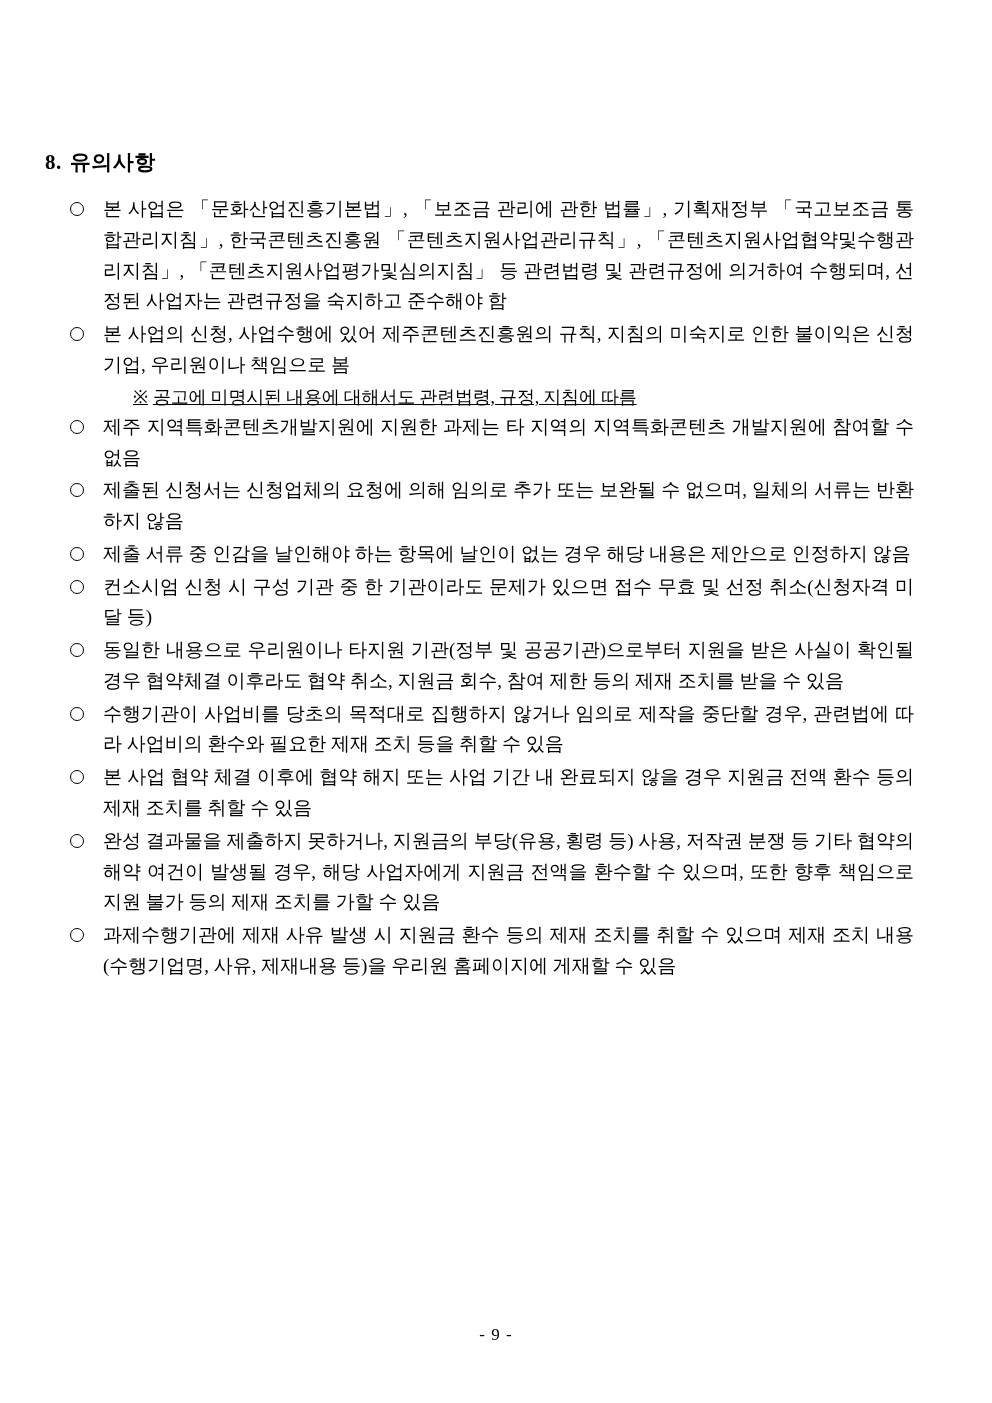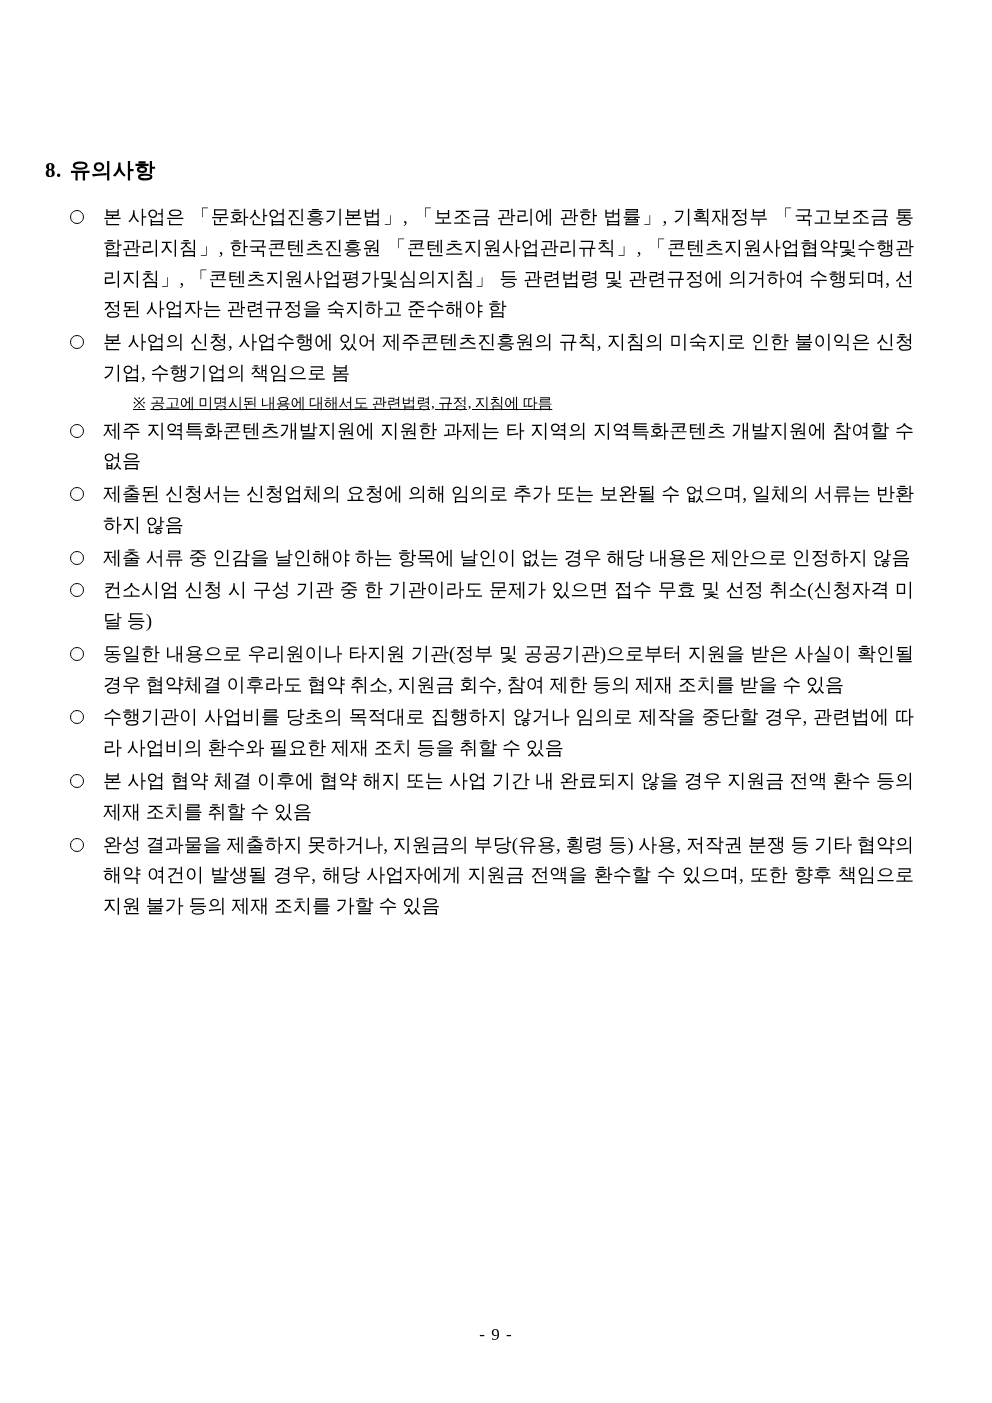--- a/index.html
+++ b/index.html
@@ -19,21 +19,21 @@
     width: 992px;
     height: 1403px;
     box-sizing: border-box;
     padding: 148px 60px 40px 45px;
     position: relative;
   }
   .section-title {
     font-size: 21px;
     font-weight: bold;
     letter-spacing: 0.5px;
-    margin: 8px 0 14px 0;
+    margin: 0 0 14px 0;
     padding-left: 0px;
   }
   .section-title .num {
     margin-right: 8px;
   }
   ul.items {
     list-style: none;
     margin: 18px;
     padding: 0;
   }
@@ -59,21 +59,21 @@
   }
   li.item .text {
     display: block;
   }
   
   li.item .text {
     text-align: justify;
   }
   .note {
     display: block;
-    font-size: 15px;
+    font-size: 18px;
     margin: 4px 0 2px 30px;
     text-decoration: underline;
     letter-spacing: -0.2px;
     line-height: 1.4;
   }
   .note .mark {
     margin-right: 5px;
   }
   .footer {
     position: absolute;
@@ -96,21 +96,21 @@
 
   <ul class="items">
 
     <li class="item">
       <span class="bullet"></span>
       <span class="text">본 사업은 「문화산업진흥기본법」, 「보조금 관리에 관한 법률」, 기획재정부 「국고보조금 통합관리지침」,  한국콘텐츠진흥원  「콘텐츠지원사업관리규칙」,  「콘텐츠지원사업협약및수행관리지침」, 「콘텐츠지원사업평가및심의지침」 등 관련법령 및 관련규정에 의거하여 수행되며, 선정된 사업자는 관련규정을 숙지하고 준수해야 함</span>
     </li>
 
     <li class="item">
       <span class="bullet"></span>
-      <span class="text">본 사업의 신청, 사업수행에 있어 제주콘텐츠진흥원의 규칙, 지침의 미숙지로 인한 불이익은 신청기업, 수행기업의 책임으로 봄</span>
+      <span class="text">본 사업의 신청, 사업수행에 있어 제주콘텐츠진흥원의 규칙, 지침의 미숙지로 인한 불이익은 신청기업, 우리원이나 책임으로 봄</span>
       <span class="note"><span class="mark">※</span><span>공고에 미명시된 내용에 대해서도 관련법령, 규정, 지침에 따름</span></span>
     </li>
 
     <li class="item">
       <span class="bullet"></span>
       <span class="text">제주 지역특화콘텐츠개발지원에 지원한 과제는 타 지역의 지역특화콘텐츠 개발지원에 참여할 수 없음</span>
     </li>
 
     <li class="item">
       <span class="bullet"></span>
@@ -141,18 +141,22 @@
     <li class="item">
       <span class="bullet"></span>
       <span class="text">본 사업 협약 체결 이후에 협약 해지 또는 사업 기간 내 완료되지 않을 경우 지원금 전액 환수 등의 제재 조치를 취할 수 있음</span>
     </li>
 
     <li class="item">
       <span class="bullet"></span>
       <span class="text">완성 결과물을 제출하지 못하거나, 지원금의 부당(유용, 횡령 등) 사용, 저작권 분쟁 등 기타 협약의 해약 여건이 발생될 경우, 해당 사업자에게 지원금 전액을 환수할 수 있으며, 또한 향후 책임으로 지원 불가 등의 제재 조치를 가할 수 있음</span>
     </li>
 
+    <li class="item">
+      <span class="bullet"></span>
+      <span class="text">과제수행기관에 제재 사유 발생 시 지원금 환수 등의 제재 조치를 취할 수 있으며 제재 조치 내용(수행기업명, 사유, 제재내용 등)을 우리원 홈페이지에 게재할 수 있음</span>
+    </li>
 
   </ul>
 
   <div class="footer">- 9 -</div>
 
 </div>
 
 </body></html>

